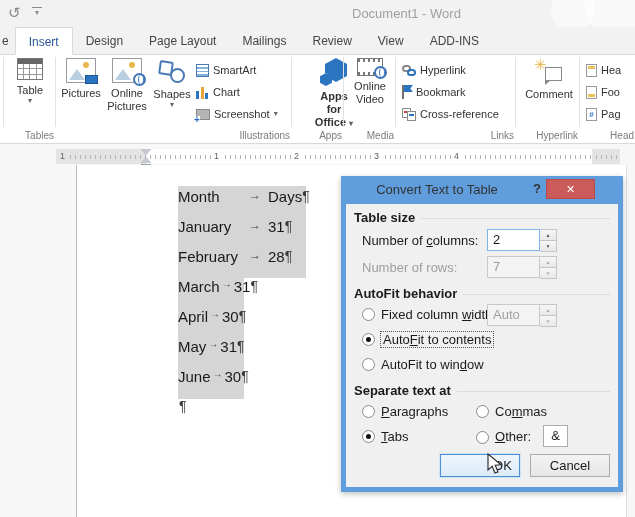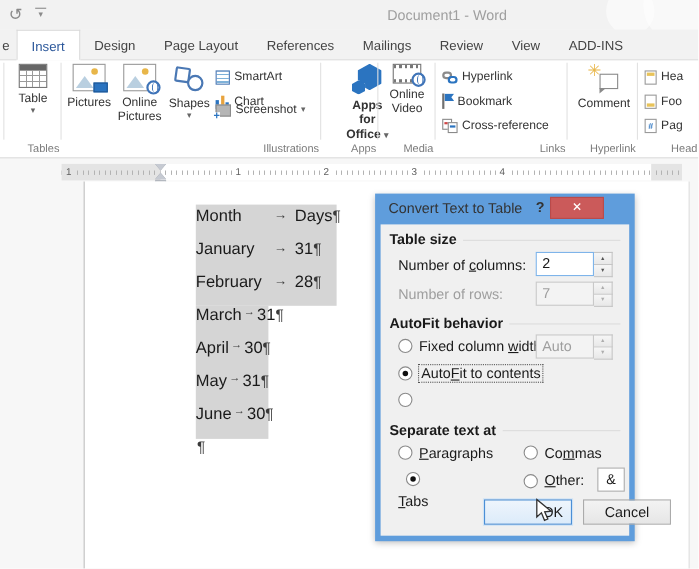--- a/index.html
+++ b/index.html
@@ -96,21 +96,21 @@
   .hl { position:absolute; background:#d5d5d5; }
   .docline { position:absolute; height:22px; display:flex; align-items:flex-start; font-size:15px; color:#1a1a1a; white-space:pre; }
   .docline .nm { display:inline-block; }
   .docline.wide .nm { width:64px; }
   .docline .tb { display:inline-block; text-align:center; font-size:12px; color:#3a3a3a; }
   .docline.wide .tb { width:26px; }
   .docline.narrow .tb { width:14px; font-size:10px; }
   .pilc { font-size:14px; color:#3a3a3a; }
 
   
-  .dialog { position:absolute; left:341px; top:176px; width:236px; height:316px; background:#5f9ddc; box-shadow:0 2px 6px rgba(0,0,0,.25); font-size:13px; }
+  .dialog { position:absolute; left:341px; top:176px; width:282px; height:316px; background:#5f9ddc; box-shadow:0 2px 6px rgba(0,0,0,.25); font-size:13px; }
   .dlg-titlebar { position:relative; height:28px; }
   .dlg-title { position:absolute; left:0; right:90px; top:6px; text-align:center; color:#333; font-size:13px; }
   .dlg-help { position:absolute; right:82px; top:5px; color:#333; font-size:13px; font-weight:bold; }
   .dlg-close { position:absolute; right:28px; top:3px; width:49px; height:20px; background:#cb5a5a; border:1px solid #b94a4a; color:#fff; font-size:11px; text-align:center; line-height:18px; }
   .dlg-body { position:absolute; left:5px; right:5px; top:28px; bottom:5px; background:#f0f0f0; }
   .grp { position:absolute; left:8px; right:8px; display:flex; align-items:center; font-weight:bold; color:#1a1a1a; }
   .grp .gline { flex:1; height:1px; background:#dcdcdc; margin-left:6px; margin-top:2px; }
   .fldlbl { position:absolute; left:16px; white-space:nowrap; }
   .fldlbl.dis { color:#9e9e9e; }
   .u { text-decoration:underline; }
@@ -143,21 +143,20 @@
     <span class="qat-undo">↺</span>
     <span class="qat-drop">▾</span>
     <span class="win-title">Document1 - Word</span>
   </div>
 
   <div class="tabrow">
     <span class="tab partial">e</span>
     <span class="tab active">Insert</span>
     <span class="tab">Design</span>
     <span class="tab">Page Layout</span>
-    <span class="tab">References</span>
     <span class="tab">Mailings</span>
     <span class="tab">Review</span>
     <span class="tab">View</span>
     <span class="tab">ADD-INS</span>
   </div>
 
   <div class="ribbon">
     <div class="rdiv" style="left:3px;"></div>
 
     <div class="bigbtn" style="left:10px; width:40px;">
@@ -198,21 +197,21 @@
       <span>SmartArt</span>
     </div>
     <div class="smallbtn" style="left:196px; top:28px;">
       <span class="i-chart">
           <i class="b1"></i>
           <i class="b2"></i>
           <i class="b3"></i>
         </span>
       <span>Chart</span>
     </div>
-    <div class="smallbtn" style="left:196px; top:36px;">
+    <div class="smallbtn" style="left:196px; top:50px;">
       <span class="i-shot"></span>
       <span>Screenshot</span>
       <span class="darr">▾</span>
     </div>
     <span class="grplabel" style="left:56px; width:234px;">Illustrations</span>
     <div class="rdiv" style="left:291px;"></div>
 
     <div class="bigbtn" style="left:312px; width:44px;font-weight:bold;">
       <span class="bic i-hex">
           <i class="h1"></i>
@@ -376,36 +375,37 @@
           </div>
       </div>
 
       <div class="radio-row" style="left:16px; top:128px;">
         <span class="rb on"></span>
         <span class="focus-lbl"><span>Auto</span><span class="u">F</span><span>it to contents</span></span>
       </div>
 
       <div class="radio-row" style="left:16px; top:153px;">
         <span class="rb"></span>
+        <span><span>AutoFit to win</span><span class="u">d</span><span>ow</span></span>
       </div>
 
       <div class="grp" style="top:179px;">
         <span>Separate text at</span>
           <span class="gline"></span>
       </div>
 
       <div class="radio-row" style="left:16px; top:200px;align-items:center;">
         <span class="rb"></span>
         <span><span class="u">P</span><span>aragraphs</span></span>
       </div>
       <div class="radio-row" style="left:130px; top:200px;">
         <span class="rb"></span>
         <span><span>Co</span><span class="u">m</span><span>mas</span></span>
       </div>
-      <div class="radio-row" style="left:16px; top:225px;flex-direction:column;">
+      <div class="radio-row" style="left:16px; top:225px;">
         <span class="rb on"></span>
         <span><span class="u">T</span><span>abs</span></span>
       </div>
       <div class="radio-row" style="left:130px; top:225px;align-items:flex-end;">
         <span class="rb"></span>
         <span><span class="u">O</span><span>ther:</span></span>
       </div>
       <div class="otherbox" style="left:197px; top:221px;">&amp;</div>
 
       <div class="btn ok" style="left:94px; top:250px;">OK</div>

